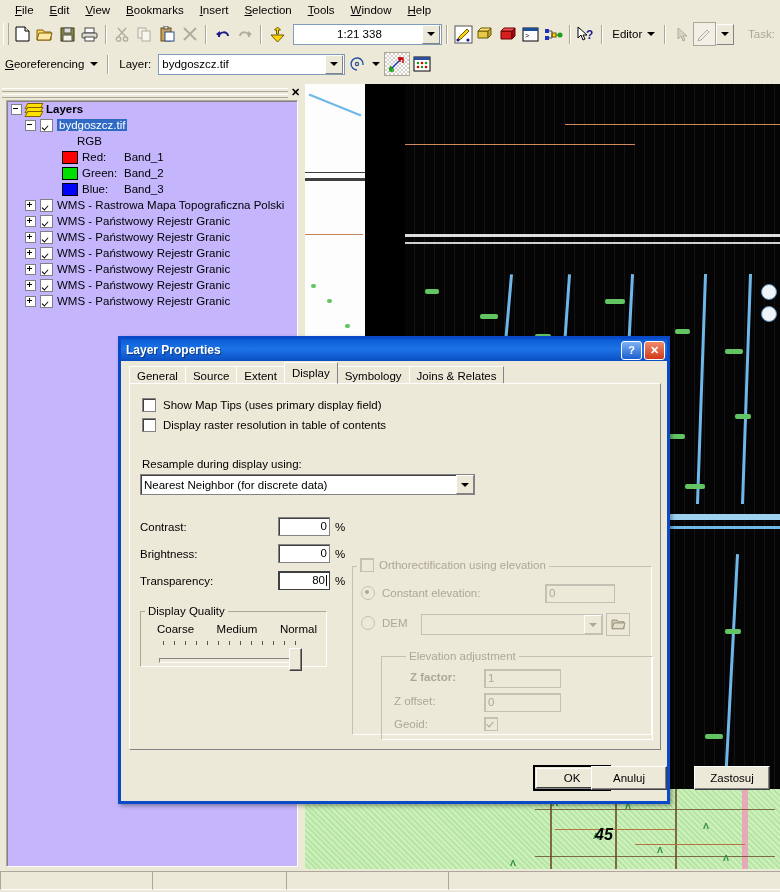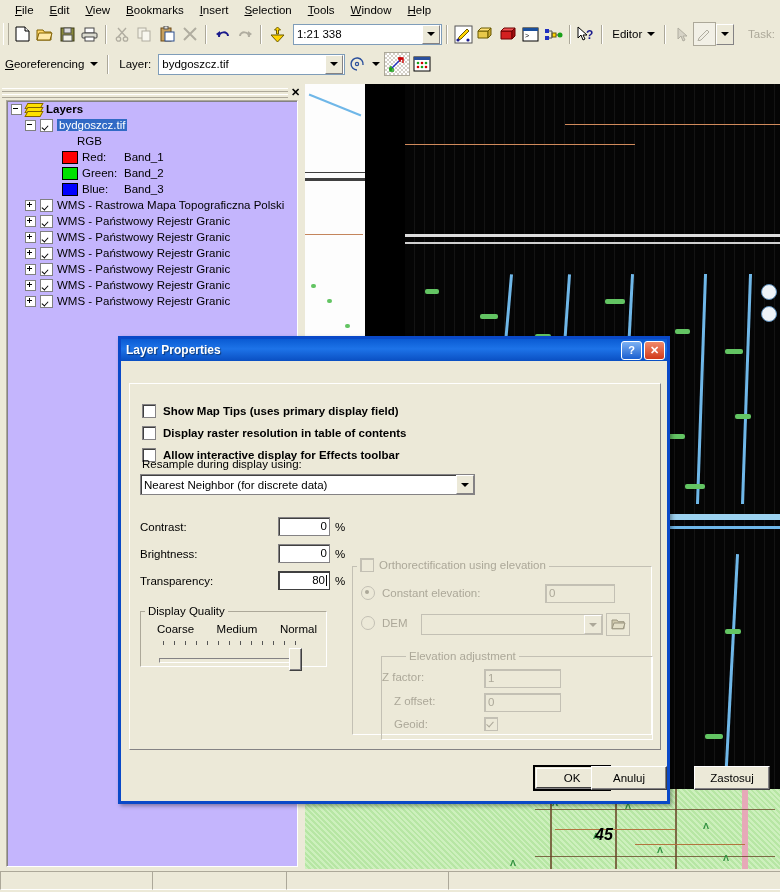--- a/index.html
+++ b/index.html
@@ -17,21 +17,21 @@
 
   
   #toolbar1{position:absolute;left:0;top:20px;width:780px;height:28px;background:#ECE9D8;
             display:flex;align-items:center;}
   #toolbar1 .grip{width:4px;height:22px;margin:0 2px 0 3px;
      border-left:1px solid #fff;border-right:1px solid #aca899;}
   .tbtn{width:23px;height:22px;display:flex;align-items:center;justify-content:center;}
   .sep{width:1px;height:19px;background:#aca899;border-right:1px solid #fff;margin:0 4px;}
   .scalebox{width:150px;height:19px;background:#fff;border:1px solid #7f9db9;
             display:flex;align-items:center;margin-left:4px;}
-  .scalebox .txt{flex:1;padding-left:3px;font-size:11.5px;color:#000;}
+  .scalebox .txt{flex:1;padding-left:3px;font-size:11.5px;color:#000;text-align:center;}
   .ddarrow{width:16px;height:17px;background:#ECE9D8;border:1px solid #fff;
            border-right-color:#848284;border-bottom-color:#848284;
            display:flex;align-items:center;justify-content:center;margin-right:1px;}
   .ddarrow:after{content:"";border-left:4px solid transparent;border-right:4px solid transparent;
            border-top:4px solid #000;}
   .edtbtn{height:20px;display:flex;align-items:center;padding:0 5px;font-size:11.5px;}
   .grey{color:#aca899;}
 
   
   #toolbar2{position:absolute;left:0;top:48px;width:780px;height:32px;background:#ECE9D8;
@@ -119,21 +119,21 @@
   
   #tabs{position:absolute;left:8px;top:26px;width:530px;height:19px;display:flex;align-items:flex-end;}
   .tab{height:17px;padding:0 7px;background:#ECE9D8;border:1px solid #fff;
        border-right-color:#848284;border-bottom:none;font-size:11.5px;
        display:flex;align-items:center;margin-right:-1px;}
   .tab.active{height:20px;background:#ECE9D8;font-size:11.5px;
        border:1px solid #fff;border-right-color:#848284;position:relative;z-index:3;}
   #tabpage{position:absolute;left:8px;top:44px;width:530px;height:365px;background:#ECE9D8;
       border:1px solid #fff;border-right-color:#848284;border-bottom-color:#848284;}
 
-  .chkrow{display:flex;align-items:center;margin:8px 0 6px 0;font-size:11.5px;font-weight:bold;}
+  .chkrow{display:flex;align-items:center;margin:2px 0 6px 0;font-size:11.5px;}
   .chkbox{width:12px;height:12px;background:#fff;border:1px solid #848284;
      box-shadow:inset 1px 1px 0 #404040;margin-right:7px;flex:0 0 auto;}
   .lbl{font-size:11.5px;}
   .dd{height:19px;background:#fff;border:1px solid #848284;
       box-shadow:inset 1px 1px 0 #404040;display:flex;align-items:center;}
   .dd .v{flex:1;padding-left:3px;font-size:11.5px;}
   .dd .arw{width:16px;height:17px;background:#ECE9D8;
       border:1px solid #fff;border-right-color:#848284;border-bottom-color:#848284;
       display:flex;align-items:center;justify-content:center;}
   .dd .arw:after{content:"";border-left:4px solid transparent;border-right:4px solid transparent;
@@ -590,35 +590,39 @@
 </div>
 
 <div id="dlg">
 
   <div id="dlg-title">
     <div class="t">Layer Properties</div>
     <div class="titlebtn" id="btn-help">?</div>
     <div class="titlebtn" id="btn-close">✕</div>
   </div>
 
+  <div id="tabs">
+    <div class="tab">General</div>
+    <div class="tab">Source</div>
+    <div class="tab">Extent</div>
+    <div class="tab active">Display</div>
+    <div class="tab">Symbology</div>
+    <div class="tab">Joins &amp; Relates</div>
+  </div>
 
   <div id="tabpage">
 
     <div style="position:absolute;left:12px;top:12px;width:380px;">
       <div class="chkrow">
         <div class="chkbox"></div>
         <span class="lbl">Show Map Tips (uses primary display field)</span>
       </div>
       <div class="chkrow">
         <div class="chkbox"></div>
         <span class="lbl">Display raster resolution in table of contents</span>
-      </div>
-      <div class="chkrow">
-        <div class="chkbox"></div>
-        <span class="lbl">Allow interactive display for Effects toolbar</span>
       </div>
     </div>
 
     <div style="position:absolute;left:12px;top:74px;" class="lbl">Resample during display using:</div>
 
     <div class="dd" style="position:absolute;left:10px;top:90px;width:333px;justify-content:flex-end;">
       <div class="v">Nearest Neighbor (for discrete data)</div>
       <div class="arw"></div>
     </div>
 
@@ -692,21 +696,21 @@
       </div>
       <div style="position:absolute;left:253px;top:39px;width:22px;height:21px;background:#ECE9D8;border:1px solid #c3c0b4;display:flex;align-items:center;justify-content:center;">
         <svg width="15" height="13" viewBox="0 0 15 13">
             <path d="M1 2h5l1.2 1.7H13v7H1z" fill="#cfc9ad" stroke="#9a9580"></path>
             <path d="M3 5h11l-1.8 5.7H1z" fill="#e3dfc8" stroke="#9a9580"></path>
           </svg>
       </div>
 
       <fieldset class="grp dis" style="left:28px;top:76px;width:250px;height:88px;padding-left:20px;">
         <legend class="dtxt">Elevation adjustment</legend>
-        <div class="dtxt" style="position:absolute;left:0;top:9px;">Z factor:</div>
+        <div class="dtxt" style="position:absolute;left:28px;top:9px;font-weight:bold;">Z factor:</div>
         <div class="dfield" style="position:absolute;left:102px;top:7px;width:72px;">1</div>
         <div class="dtxt" style="position:absolute;left:12px;top:33px;">Z offset:</div>
         <div class="dfield" style="position:absolute;left:102px;top:31px;width:72px;">0</div>
         <div class="dtxt" style="position:absolute;left:12px;top:56px;">Geoid:</div>
         <div class="dchk checked" style="position:absolute;left:102px;top:55px;"></div>
       </fieldset>
     </fieldset>
 
   </div>
 

